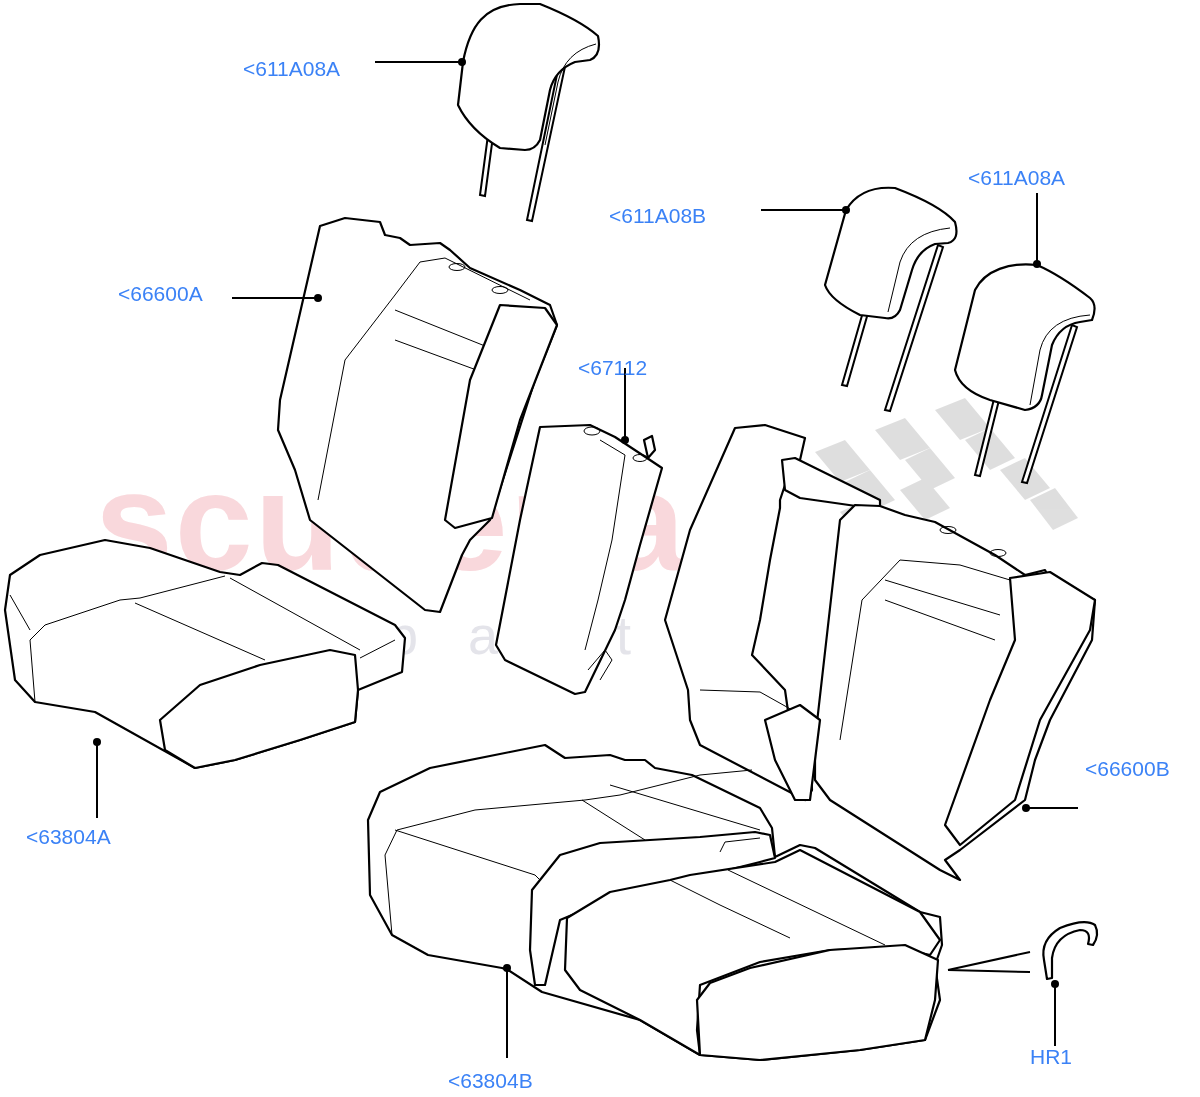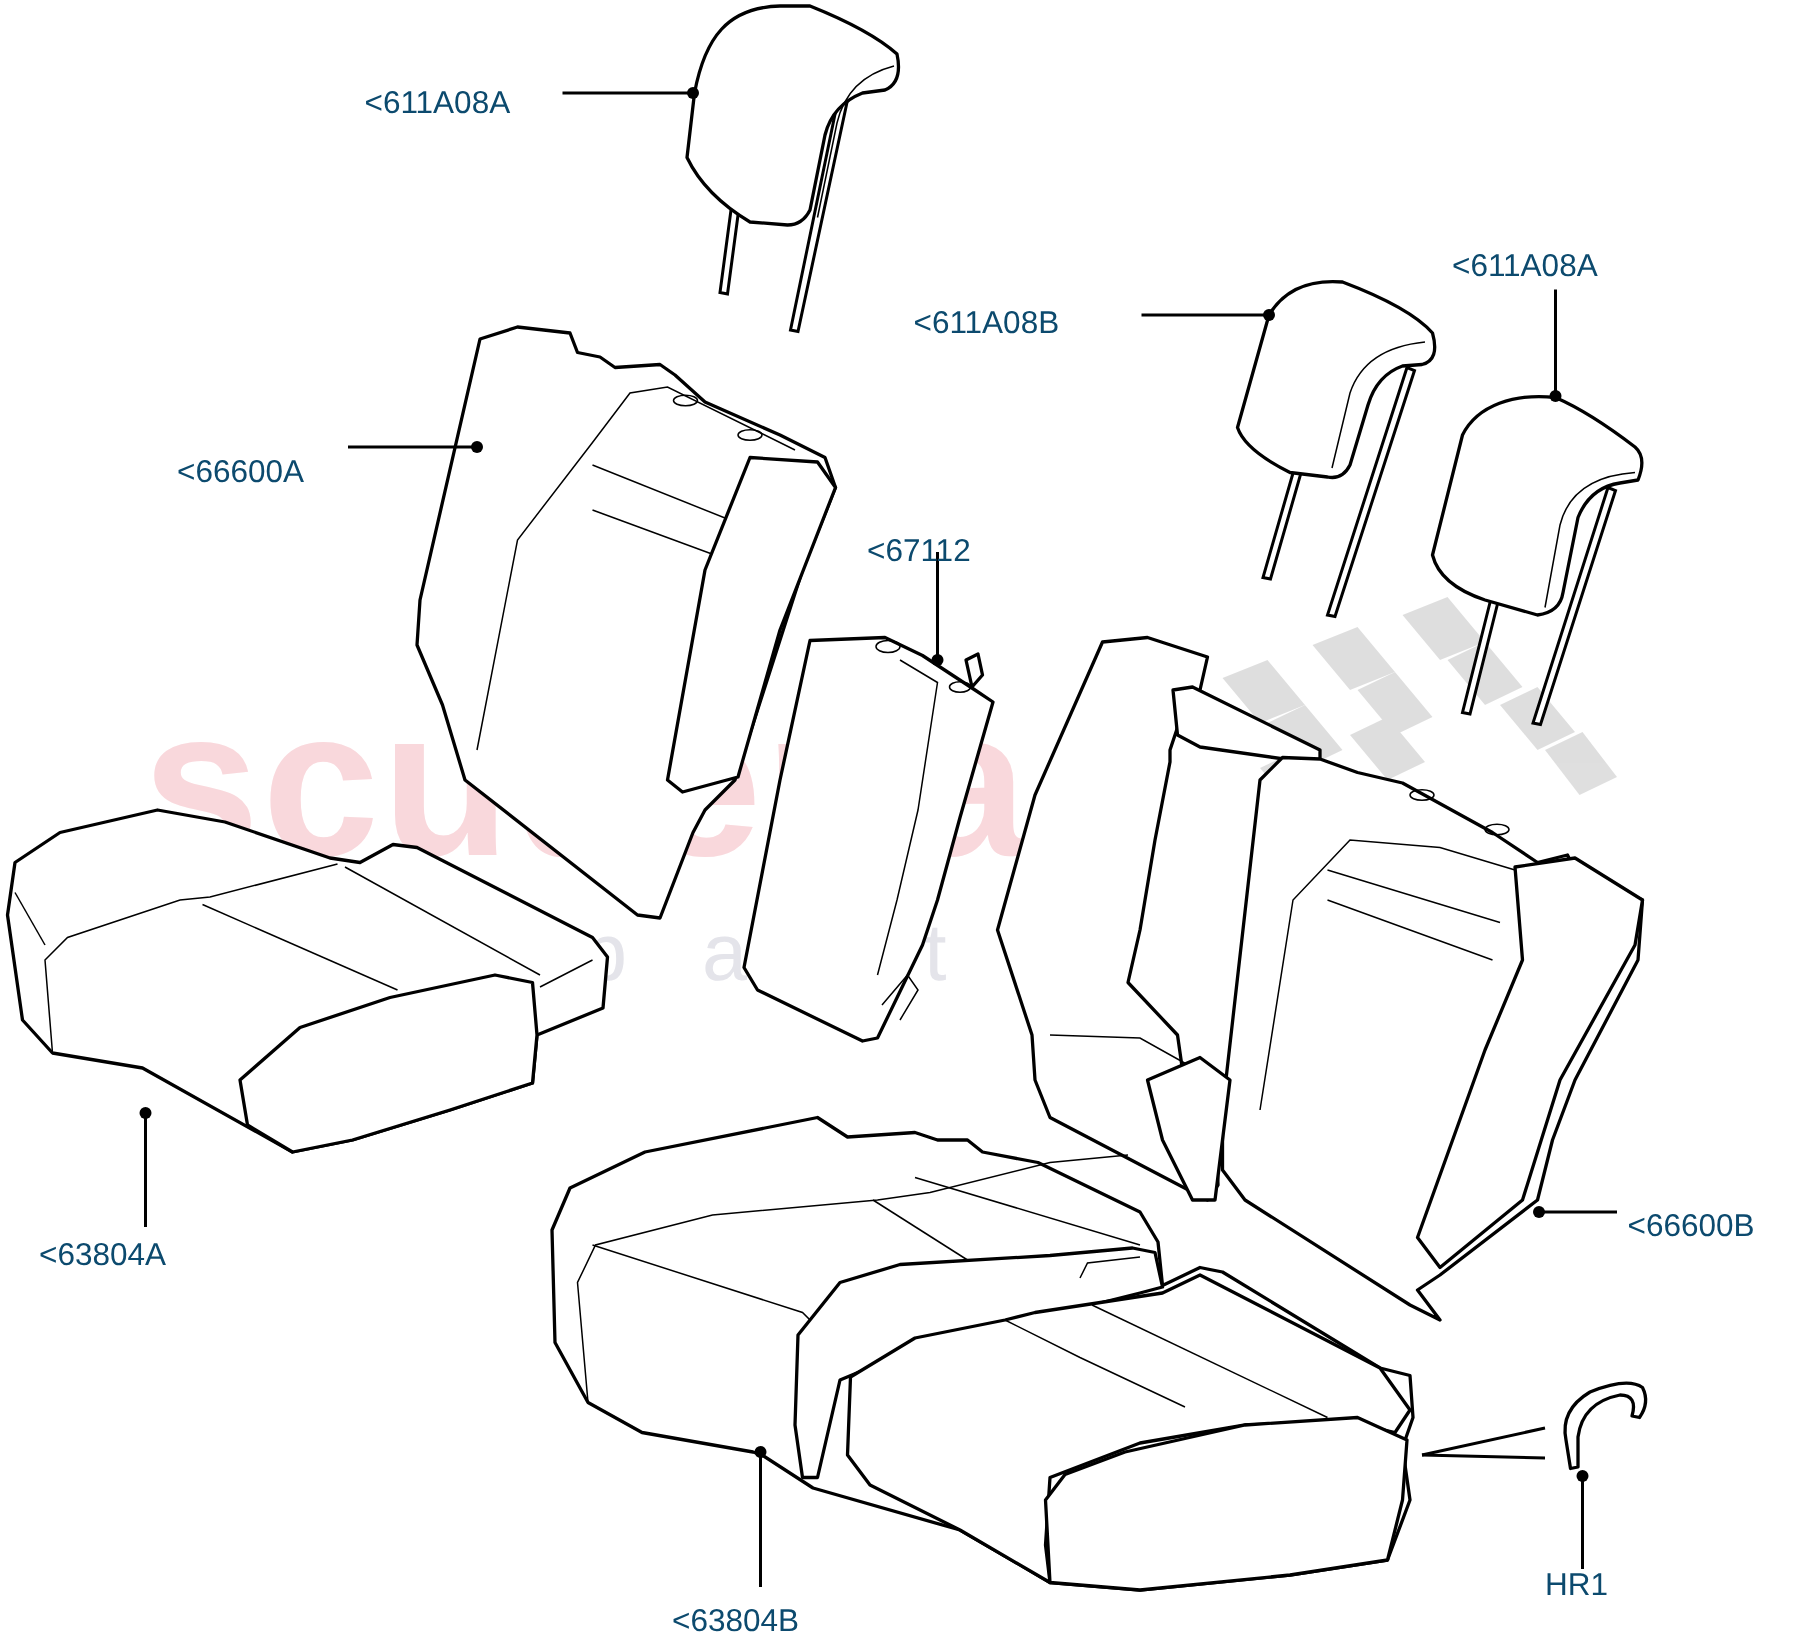--- a/index.html
+++ b/index.html
@@ -1,20 +1,20 @@
 <!DOCTYPE html>
 <html><head>
   <meta charset="utf-8">
   <style>
     html, body { margin: 0; padding: 0; background: #ffffff; }
     body { width: 1200px; height: 1097px; position: relative; overflow: hidden;
            font-family: "Liberation Sans", sans-serif; }
     #diagram { position: absolute; left: 0; top: 0; width: 1200px; height: 1097px; }
     .label {
-      position: absolute; color: #0c4a6e; font-size: 21px; line-height: 21px;
+      position: absolute; color: #3b82f6; font-size: 21px; line-height: 21px;
       white-space: nowrap; font-family: "Liberation Sans", sans-serif; cursor: pointer;
     }
     .wm-main {
       position: absolute; left: 95px; top: 452px; font-size: 140px; font-weight: bold;
       color: #f9d8dc; letter-spacing: 2px; font-family: "Liberation Sans", sans-serif;
       line-height: 140px; pointer-events: none;
     }
     .wm-sub {
       position: absolute; left: 98px; top: 608px; font-size: 54px; color: #e4e4ea;
       letter-spacing: 50px; font-family: "Liberation Sans", sans-serif; line-height: 54px;
@@ -152,19 +152,19 @@
       <line class="lead" x1="507" y1="968" x2="507" y2="1058"></line>
         <circle class="dot" cx="507" cy="968" r="4"></circle>
       <line class="lead" x1="1055" y1="984" x2="1055" y2="1046"></line>
         <circle class="dot" cx="1055" cy="984" r="4"></circle>
     </g>
   </svg>
 
   <div class="label" style="left:243px;top:58px">&lt;611A08A</div>
   <div class="label" style="left:609px;top:205px">&lt;611A08B</div>
   <div class="label" style="left:968px;top:167px">&lt;611A08A</div>
-  <div class="label" style="left:118px;top:304px">&lt;66600A</div>
+  <div class="label" style="left:118px;top:283px">&lt;66600A</div>
   <div class="label" style="left:578px;top:357px">&lt;67112</div>
   <div class="label" style="left:26px;top:826px">&lt;63804A</div>
-  <div class="label" style="left:1085px;top:807px">&lt;66600B</div>
+  <div class="label" style="left:1085px;top:758px">&lt;66600B</div>
   <div class="label" style="left:448px;top:1070px">&lt;63804B</div>
   <div class="label" style="left:1030px;top:1046px">HR1</div>
 </div>
 
 </body></html>

